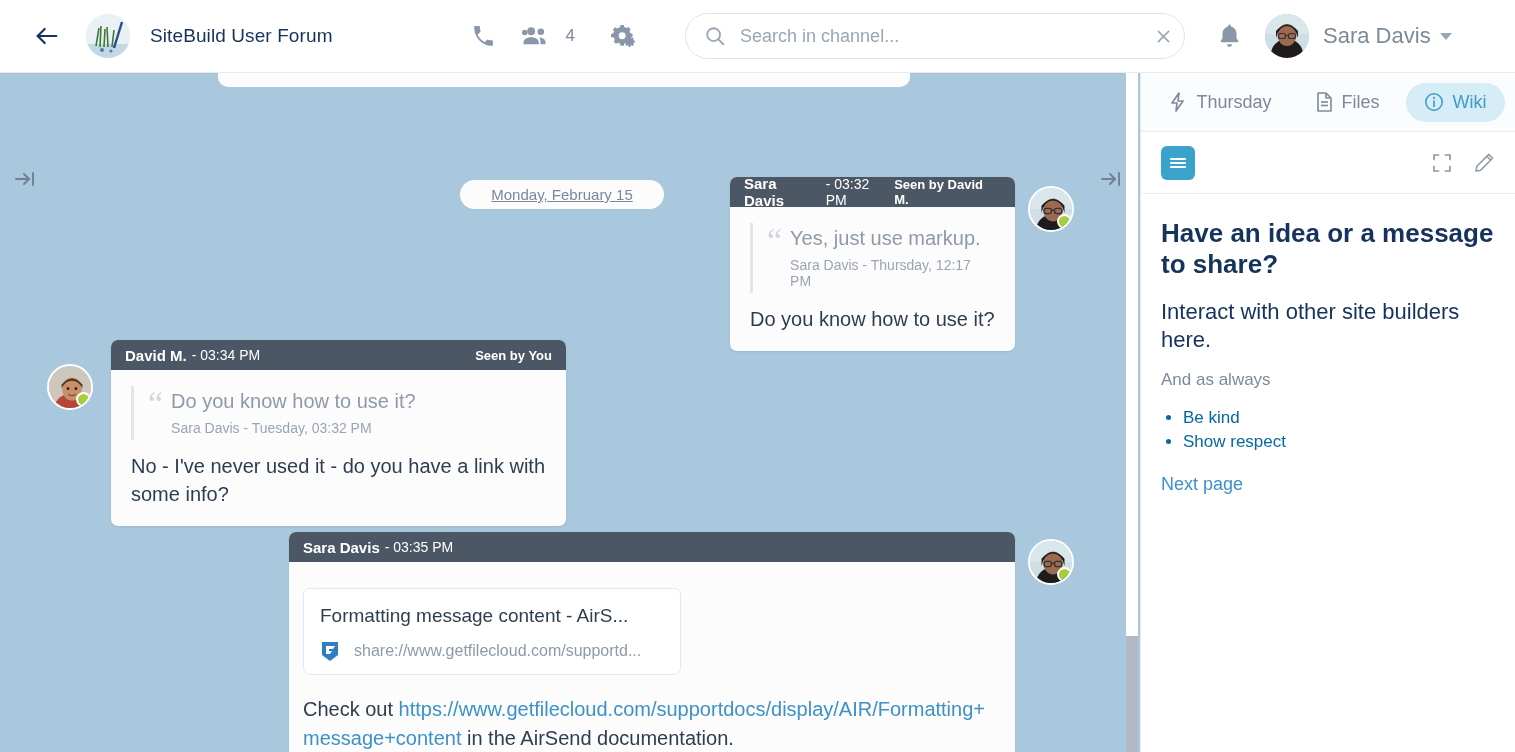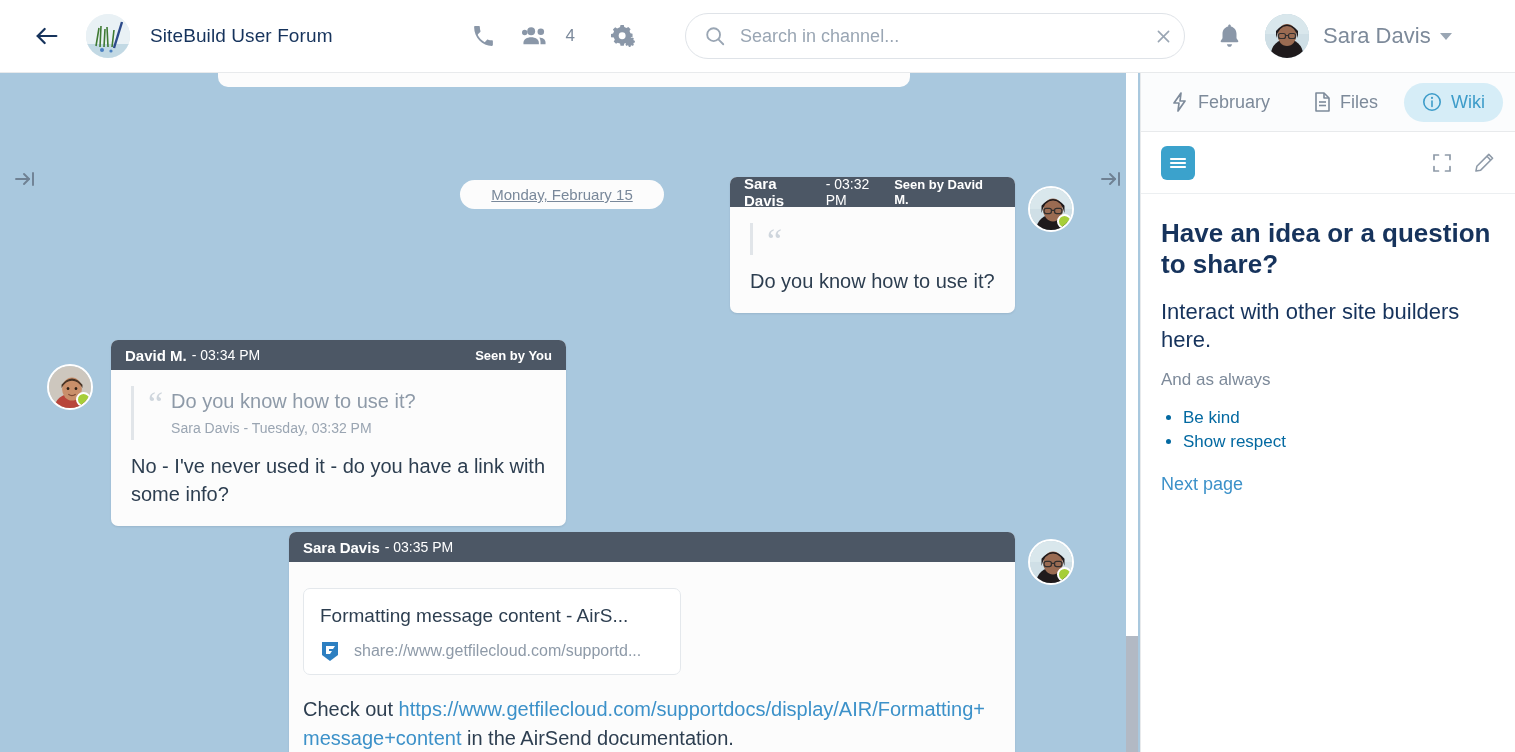--- a/index.html
+++ b/index.html
@@ -359,20 +359,24 @@
     <div class="msg" style="left:730px; top:104px; width:285px;">
       <div class="bubble">
         <div class="bubble-head">
           <span class="bh-name">Sara Davis</span>
           <span class="bh-time">-&nbsp;<span>03:32 PM</span></span>
           <span class="bh-seen">Seen by David M.</span>
         </div>
         <div class="bubble-body">
           <div class="quote">
             <span class="quote-mark">“</span>
+            <span class="quote-txt">
+              <div class="quote-line">Yes, just use markup.</div>
+              <div class="quote-meta">Sara Davis - Thursday, 12:17 PM</div>
+            </span>
           </div>
           <div class="msg-text">Do you know how to use it?</div>
         </div>
       </div>
     </div>
     <div class="msg-avatar" style="left:1028px; top:113px;">
       <svg width="46" height="46" viewBox="0 0 44 44">
         <rect width="44" height="44" fill="#cfdfe6"></rect>
         <rect x="0" y="0" width="44" height="20" fill="#d9e7ec"></rect>
         <ellipse cx="22" cy="40" rx="16" ry="15" fill="#1f1a1c"></ellipse>
@@ -457,21 +461,21 @@
   </div>
 
   <div class="right-panel">
 
     <div class="tabrow">
 
       <div class="tab">
         <svg width="18" height="20" viewBox="0 0 18 20" fill="none" stroke="#7d8a9a" stroke-width="1.7" stroke-linejoin="round">
           <path d="M10 1 L3 11 h5 l-1 8 7-10 h-5 z"></path>
         </svg>
-        <span>February</span>
+        <span>Thursday</span>
       </div>
 
       <div class="tab">
         <svg width="17" height="20" viewBox="0 0 17 20" fill="none" stroke="#7d8a9a" stroke-width="1.6" stroke-linejoin="round">
           <path d="M2 1h8l5 5v13H2z"></path>
           <polyline points="10,1 10,6 15,6"></polyline>
           <line x1="5" y1="10" x2="12" y2="10"></line>
           <line x1="5" y1="13.5" x2="12" y2="13.5"></line>
         </svg>
         <span>Files</span>
@@ -507,21 +511,21 @@
         <span class="tool-ico">
           <svg width="21" height="21" viewBox="0 0 22 22" fill="none" stroke="#8e9aa8" stroke-width="1.6" stroke-linejoin="round">
             <path d="M15.5 2.5l4 4L7 19l-5 1 1-5z"></path>
             <line x1="13.5" y1="4.5" x2="17.5" y2="8.5"></line>
           </svg>
         </span>
       </div>
     </div>
 
     <div class="wiki-content">
-      <div class="wiki-h1">Have an idea or a question to share?</div>
+      <div class="wiki-h1">Have an idea or a message to share?</div>
       <div class="wiki-h2">Interact with other site builders here.</div>
       <div class="wiki-p">And as always</div>
       <ul class="wiki-ul">
         <li>Be kind</li>
         <li>Show respect</li>
       </ul>
       <a class="wiki-link" href="#">Next page</a>
     </div>
   </div>
 </div>

